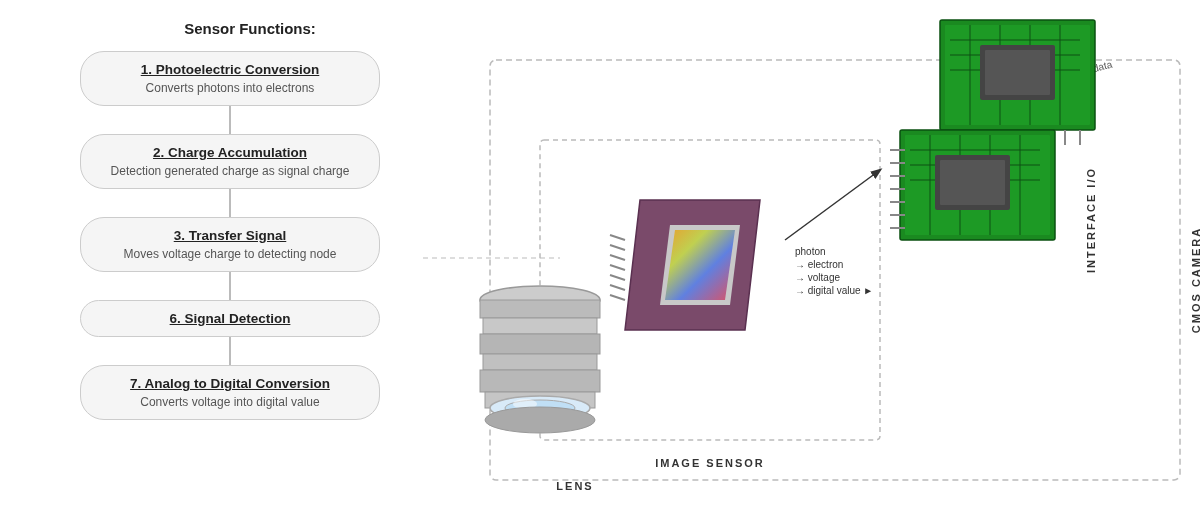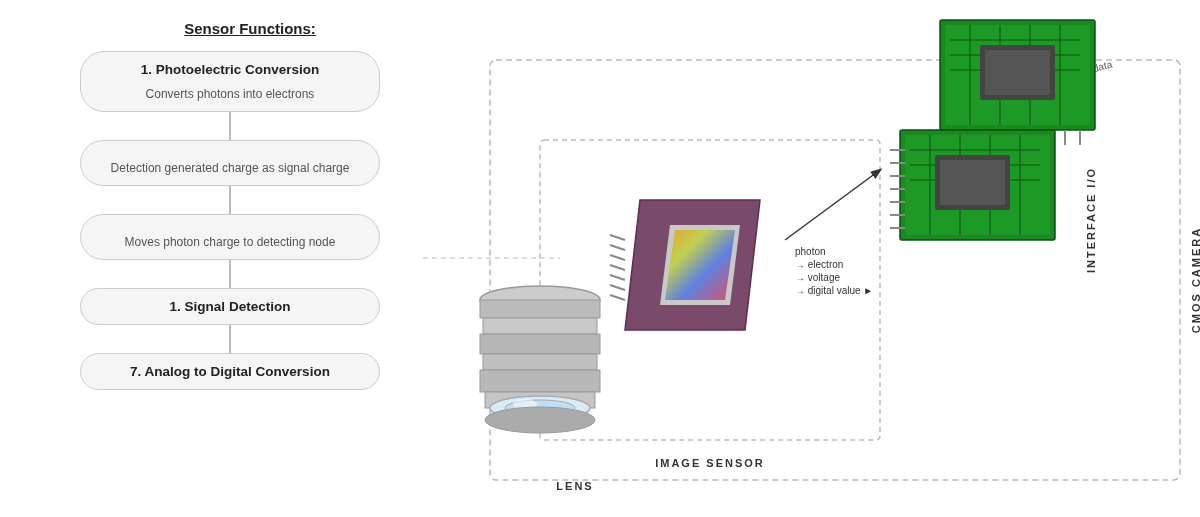--- a/index.html
+++ b/index.html
@@ -20,21 +20,20 @@
       width: 400px;
     }
 
     .sensor-title {
       font-size: 15px;
       font-weight: bold;
       text-align: center;
       color: #222;
       margin-bottom: 14px;
       margin-left: 40px;
-      text-decoration: underline;
     }
 
     .steps-container {
       display: flex;
       flex-direction: column;
       align-items: center;
       gap: 0;
       position: relative;
     }
 
@@ -46,26 +45,27 @@
       width: 300px;
       text-align: center;
       position: relative;
       z-index: 2;
     }
 
     .step-title {
       font-size: 13.5px;
       font-weight: bold;
       color: #222;
+      text-decoration: underline;
     }
 
     .step-desc {
       font-size: 12px;
       color: #555;
-      margin-top: 10px;
+      margin-top: 4px;
     }
 
     .connector {
       width: 2px;
       height: 28px;
       background: #bbb;
       margin: 0 auto;
       z-index: 1;
       position: relative;
     }
@@ -87,36 +87,39 @@
 
   <div class="steps-container">
 
     <div class="step-box">
       <div class="step-title">1. Photoelectric Conversion</div>
       <div class="step-desc">Converts photons into electrons</div>
     </div>
     <div class="connector"></div>
 
     <div class="step-box">
+      <div class="step-title">2. Charge Accumulation</div>
       <div class="step-desc">Detection generated charge as signal charge</div>
     </div>
     <div class="connector"></div>
 
     <div class="step-box">
-      <div class="step-desc">Moves photon charge to detecting node</div>
-    </div>
-    <div class="connector"></div>
-
-    <div class="step-box">
-      <div class="step-title">1. Signal Detection</div>
+      <div class="step-title">3. Transfer Signal</div>
+      <div class="step-desc">Moves voltage charge to detecting node</div>
+    </div>
+    <div class="connector"></div>
+
+    <div class="step-box">
+      <div class="step-title">6. Signal Detection</div>
     </div>
     <div class="connector"></div>
 
     <div class="step-box">
       <div class="step-title">7. Analog to Digital Conversion</div>
+      <div class="step-desc">Converts voltage into digital value</div>
     </div>
 
   </div>
 </div>
 
 <div class="right-panel">
 
   <svg style="position:absolute;left:0;top:0;width:780px;height:517px;">
 
     <rect x="70" y="60" width="690" height="420" rx="6" fill="none" stroke="#bbb" stroke-width="1.5" stroke-dasharray="6,4"></rect>

